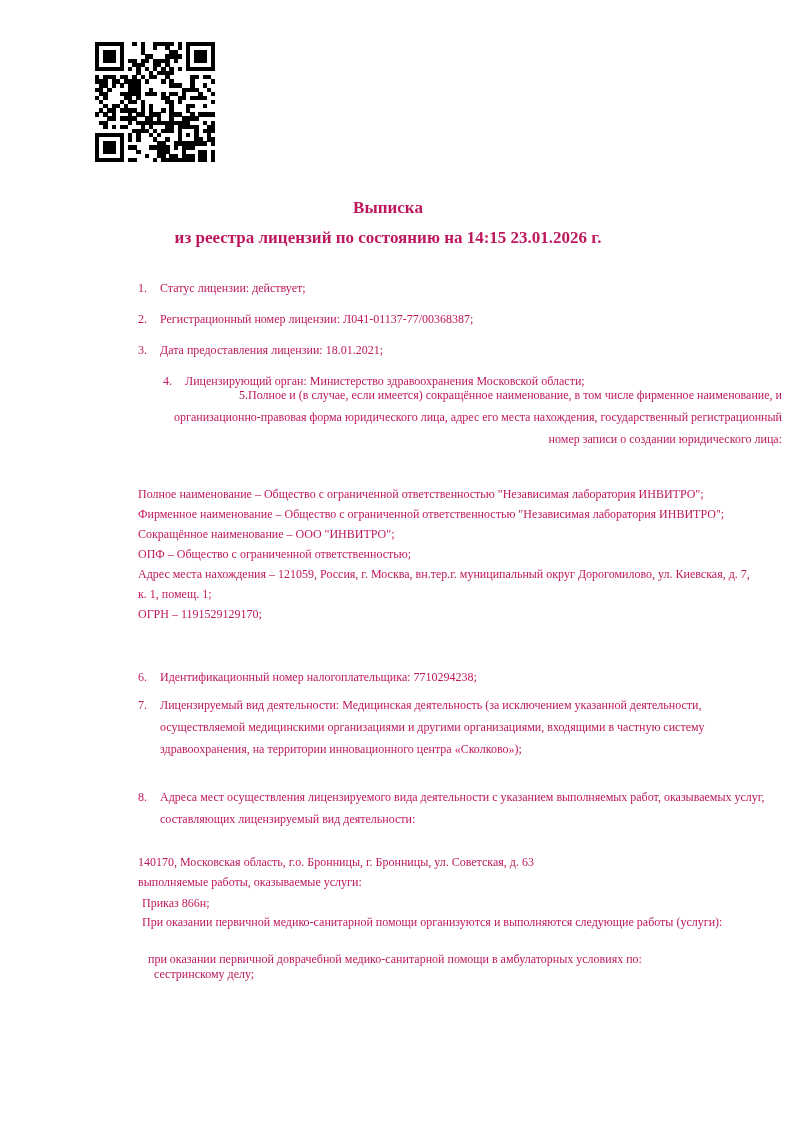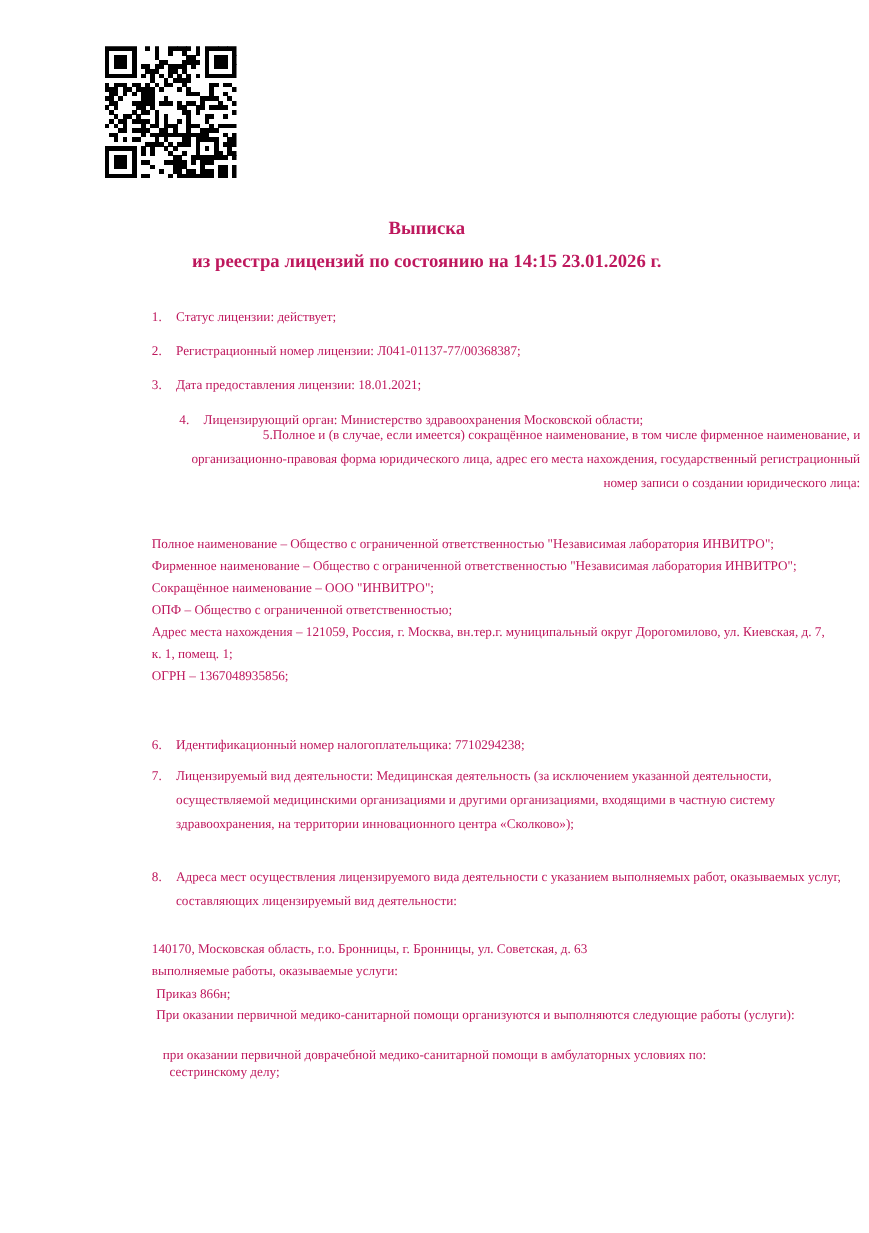--- a/index.html
+++ b/index.html
@@ -477,21 +477,21 @@
   <div class="abs body-block numbered p4"><span class="num">4.</span><span>Лицензирующий орган: Министерство здравоохранения Московской области;</span></div>
 
   <div class="abs body-block numbered p5"><span class="num">5.</span><span>Полное и (в случае, если имеется) сокращённое наименование, в том числе фирменное наименование, и организационно-правовая форма юридического лица, адрес его места нахождения, государственный регистрационный номер записи о создании юридического лица:</span></div>
 
   <div class="abs body-block org">
     <div>Полное наименование – Общество с ограниченной ответственностью "Независимая лаборатория ИНВИТРО";</div>
     <div>Фирменное наименование – Общество с ограниченной ответственностью "Независимая лаборатория ИНВИТРО";</div>
     <div>Сокращённое наименование – ООО "ИНВИТРО";</div>
     <div>ОПФ – Общество с ограниченной ответственностью;</div>
     <div>Адрес места нахождения – 121059, Россия, г. Москва, вн.тер.г. муниципальный округ Дорогомилово, ул. Киевская, д. 7, к. 1, помещ. 1;</div>
-    <div>ОГРН – 1367048935856;</div>
+    <div>ОГРН – 1191529129170;</div>
   </div>
 
   <div class="abs body-block numbered p6"><span class="num">6.</span><span>Идентификационный номер налогоплательщика: 7710294238;</span></div>
 
   <div class="abs body-block numbered p7"><span class="num">7.</span><span>Лицензируемый вид деятельности: Медицинская деятельность (за исключением указанной деятельности, осуществляемой медицинскими организациями и другими организациями, входящими в частную систему здравоохранения, на территории инновационного центра «Сколково»);</span></div>
 
   <div class="abs body-block numbered p8"><span class="num">8.</span><span>Адреса мест осуществления лицензируемого вида деятельности с указанием выполняемых работ, оказываемых услуг, составляющих лицензируемый вид деятельности:</span></div>
 
   <div class="abs body-block addr">
     <div>140170, Московская область, г.о. Бронницы, г. Бронницы, ул. Советская, д. 63</div>

